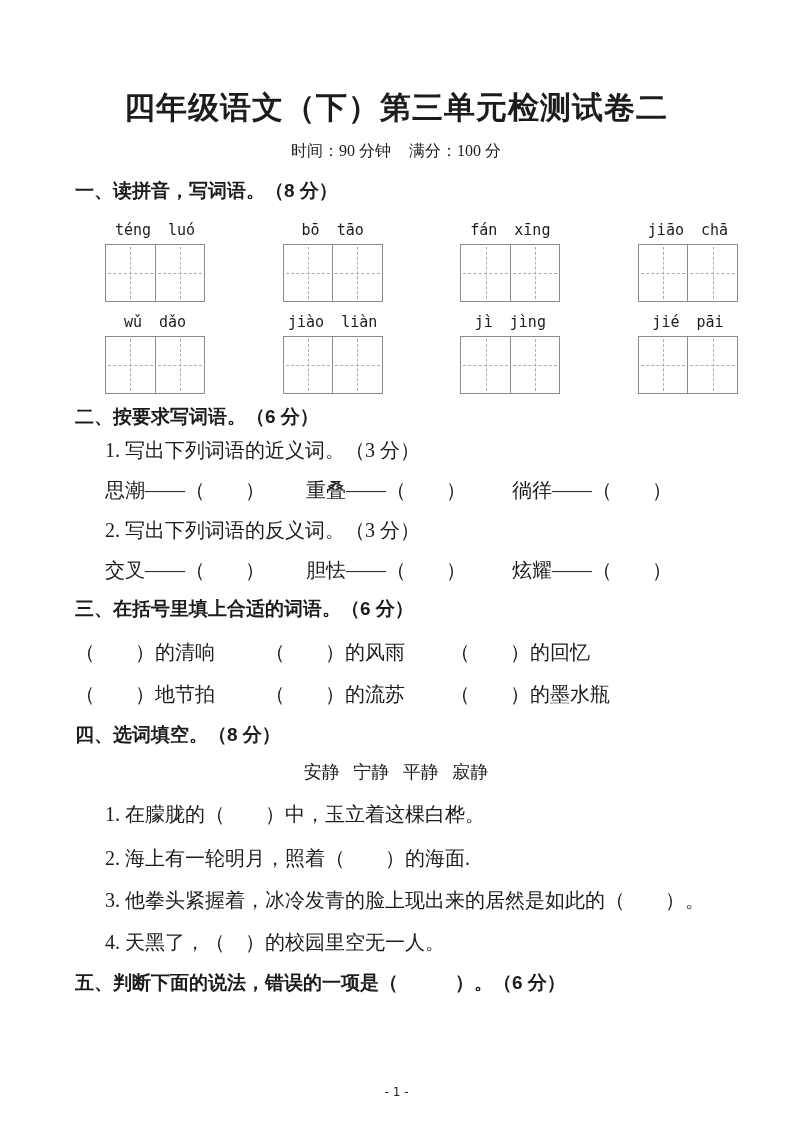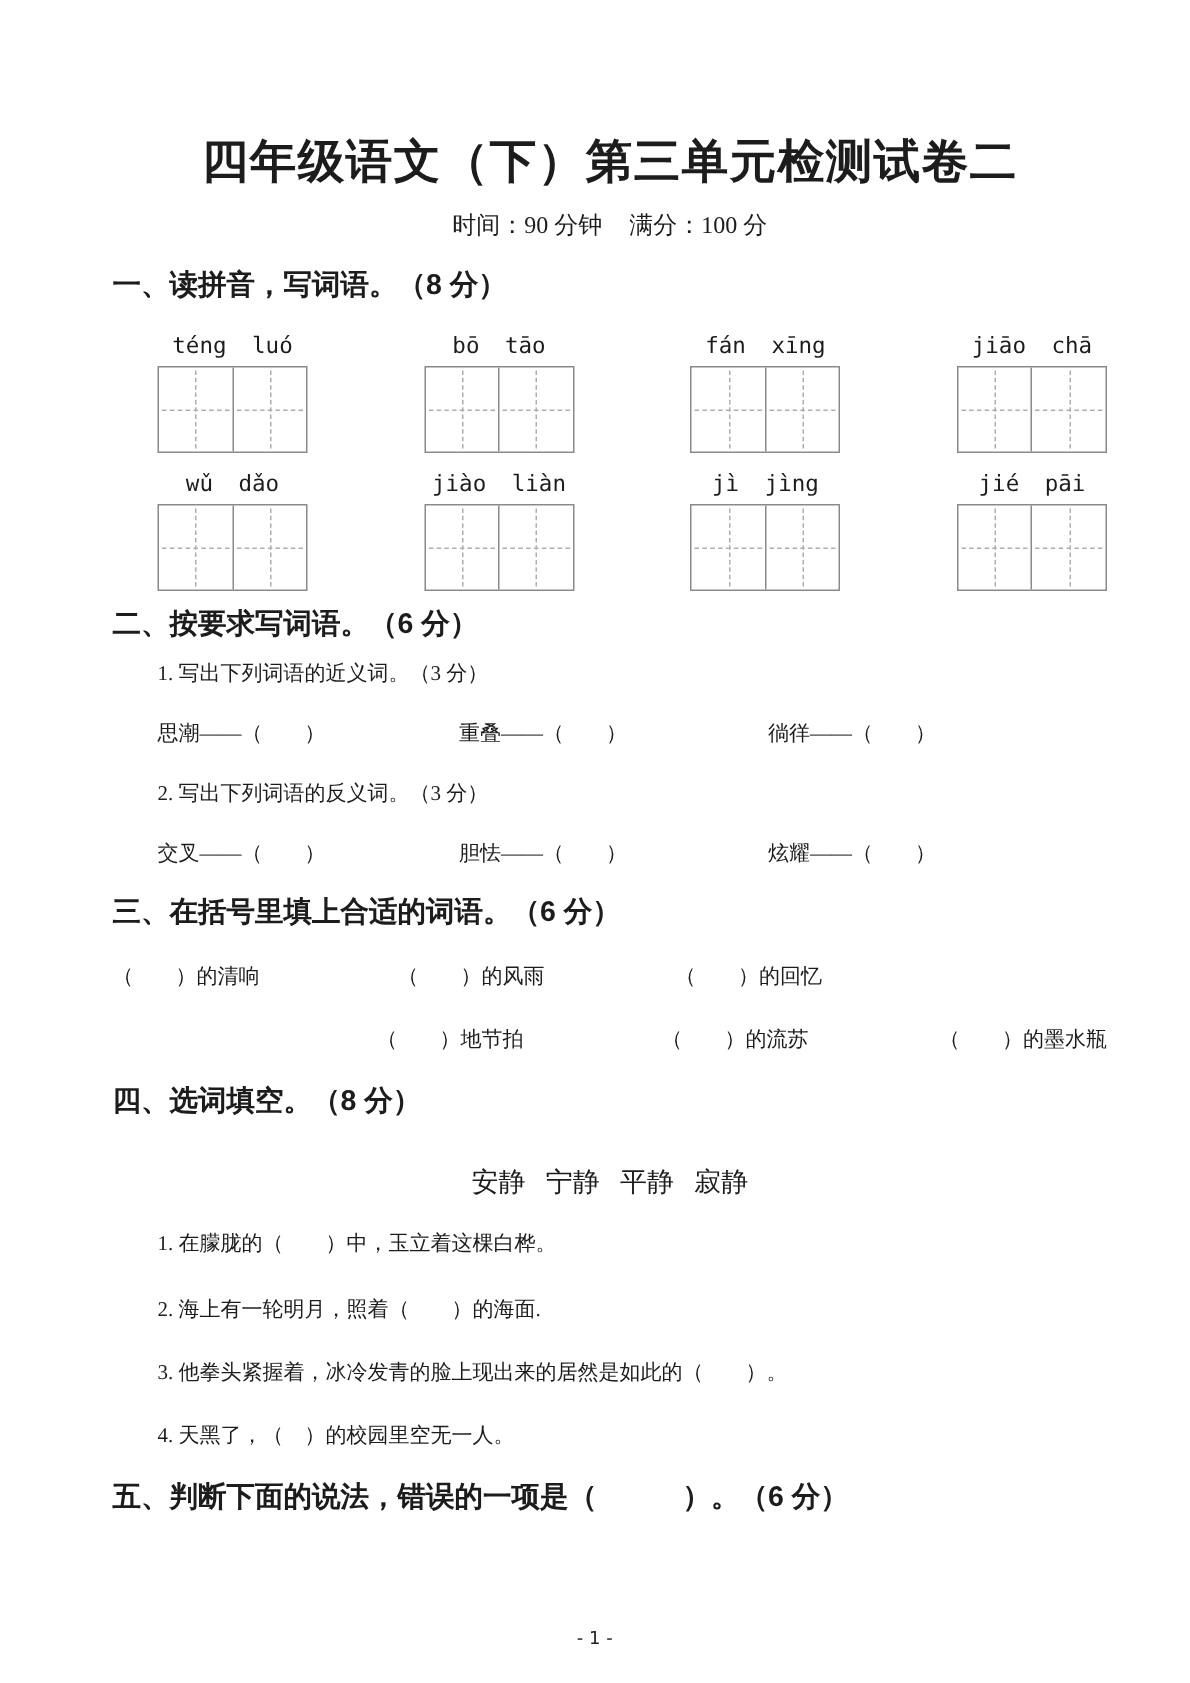--- a/index.html
+++ b/index.html
@@ -5,21 +5,21 @@
   * { margin:0; padding:0; box-sizing:border-box; }
   html, body { width:793px; }
   body {
     height:1122px;
     background:#ffffff;
     color:#1c1c1c;
     font-family:"Liberation Serif","DejaVu Serif",serif;
     overflow:hidden;
     position:relative;
   }
-  .content { padding:88px 55px 0 75px; }
+  .content { padding:88px 76px 0 75px; }
 
   .title { text-align:center; font-size:31px; font-weight:700; letter-spacing:1px; line-height:40px; }
   .subtitle { display:flex; justify-content:center; gap:18px; margin-top:12px; font-size:16px; line-height:22px; }
 
   .sec-heading {
     font-family:"Liberation Sans","DejaVu Sans",sans-serif;
     font-weight:700; font-size:19px; line-height:26px;
   }
   #s1-heading { margin-top:16px; }
 
@@ -31,41 +31,41 @@
     font-family:"DejaVu Sans Mono",monospace;
     font-size:15px; line-height:24px; height:24px;
     text-align:center; word-spacing:8px; white-space:nowrap;
   }
   .wgroup { display:flex; height:58px; border:1px solid #8a8a8a; margin-top:2px; background:#fff; }
   .wcell { flex:1; position:relative; }
   .wcell + .wcell { border-left:1px solid #8a8a8a; }
   .wcell::before { content:""; position:absolute; top:2px; bottom:2px; left:50%; border-left:1px dashed #aeaeae; }
   .wcell::after  { content:""; position:absolute; left:2px; right:2px; top:50%; border-top:1px dashed #aeaeae; }
 
-  .body-line { font-size:14px; line-height:24px; }
+  .body-line { font-size:20px; line-height:24px; }
   .indent1 { margin-left:30px; }
 
   #s2-heading { margin-top:10px; }
   #s2-sub1 { margin-top:8px; }
   #s2-syn  { margin-top:16px; }
   #s2-sub2 { margin-top:16px; }
   #s2-ant  { margin-top:16px; }
   .word-row { display:flex; margin-left:30px;gap:16px; }
   .word-row .w1 { width:185px; }
   .word-row .w2 { width:190px; }
 
   #s3-heading { margin-top:14px; }
   .s3-row { display:flex; }
   #s3-row1 { margin-top:18px; }
-  #s3-row2 { margin-top:18px;justify-content:flex-end; }
+  #s3-row2 { margin-top:18px; }
   .s3-row .c1 { width:190px; }
   .s3-row .c2 { width:185px; }
 
   #s4-heading { margin-top:16px; }
-  #s4-bank { margin-top:28px; text-align:center; font-size:18px; line-height:24px; word-spacing:9px; }
+  #s4-bank { margin-top:12px; text-align:center; font-size:18px; line-height:24px; word-spacing:9px; }
   .s4-item { margin-top:18px; }
   .s4-item.second { margin-top:20px; }
 
   #s5-heading { margin-top:16px; }
 
   .footer {
     position:absolute; bottom:22px; left:0; width:100%;
     text-align:center; font-size:12px; line-height:16px;
     font-family:"DejaVu Sans","Liberation Sans",sans-serif; color:#222;
   }

